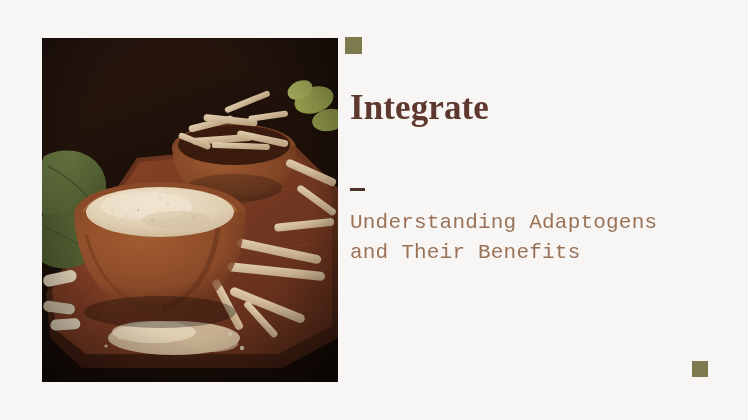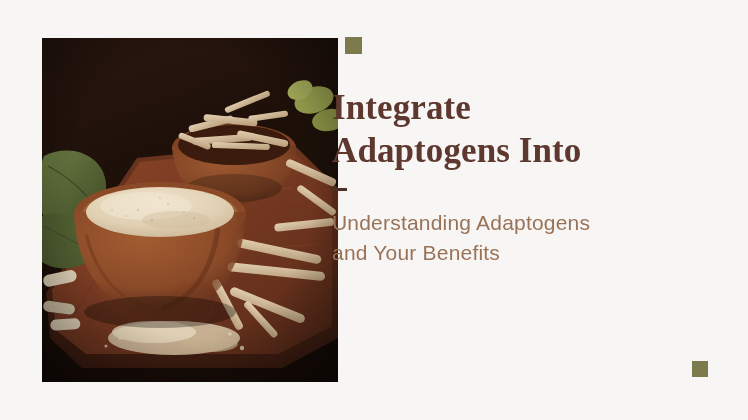--- a/index.html
+++ b/index.html
@@ -25,41 +25,41 @@
     left:42px; top:38px;
     width:296px; height:344px;
     overflow:hidden;
     background:#2b1a12;
   }
   .photo svg { display:block; width:100%; height:100%; }
 
   
   .text-col {
     position:absolute;
-    left:332px; top:86px;
+    left:350px; top:86px;
     width:380px;
   }
   .headline {
     font-family:"Liberation Serif", "DejaVu Serif", serif;
     font-weight:700;
     font-size:35px;
     line-height:43px;
     color:#5E382E;
     letter-spacing:0.1px;
     white-space:nowrap;
   }
   .divider {
     margin-top:16px;
     width:15px;
     height:3px;
     background:#4A3228;
   }
   .subtitle {
     margin-top:17px;
-    font-family:Liberation Sans, sans-serif;
+    font-family:Liberation Mono, monospace;
     font-weight:400;
     font-size:21px;
     line-height:30px;
     color:#9A7257;
     letter-spacing:0.2px;
     max-width:340px;
   }
 </style>
 </head>
 <body style="background: rgb(247, 246, 244);">
@@ -202,23 +202,23 @@
     <ellipse cx="118" cy="274" rx="76" ry="16" fill="#000" opacity="0.3"></ellipse>
 
     <rect x="0" y="0" width="296" height="344" fill="url(#vig)"></rect>
   </svg>
 </div>
 
 <div class="text-col">
 
   <h1 class="headline" style="color: rgb(94, 56, 46);">
     <span>Integrate</span><br>
-    <span>Adaptogens Into</span><br>
+    <br>
   </h1>
 
   <div class="divider" style="background: rgb(74, 50, 40);"></div>
 
   <p class="subtitle" style="color: rgb(154, 114, 87);">
     <span>Understanding Adaptogens</span><br>
-    <span>and Your Benefits</span>
+    <span>and Their Benefits</span>
   </p>
 
 </div>
 
 </body></html>

